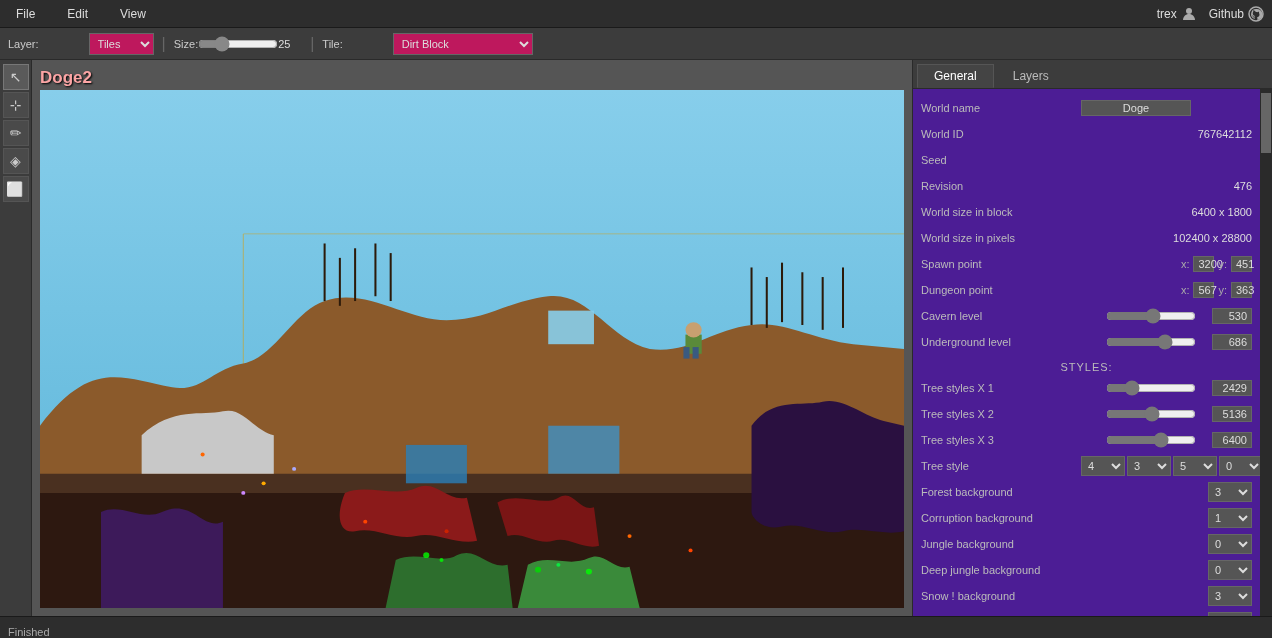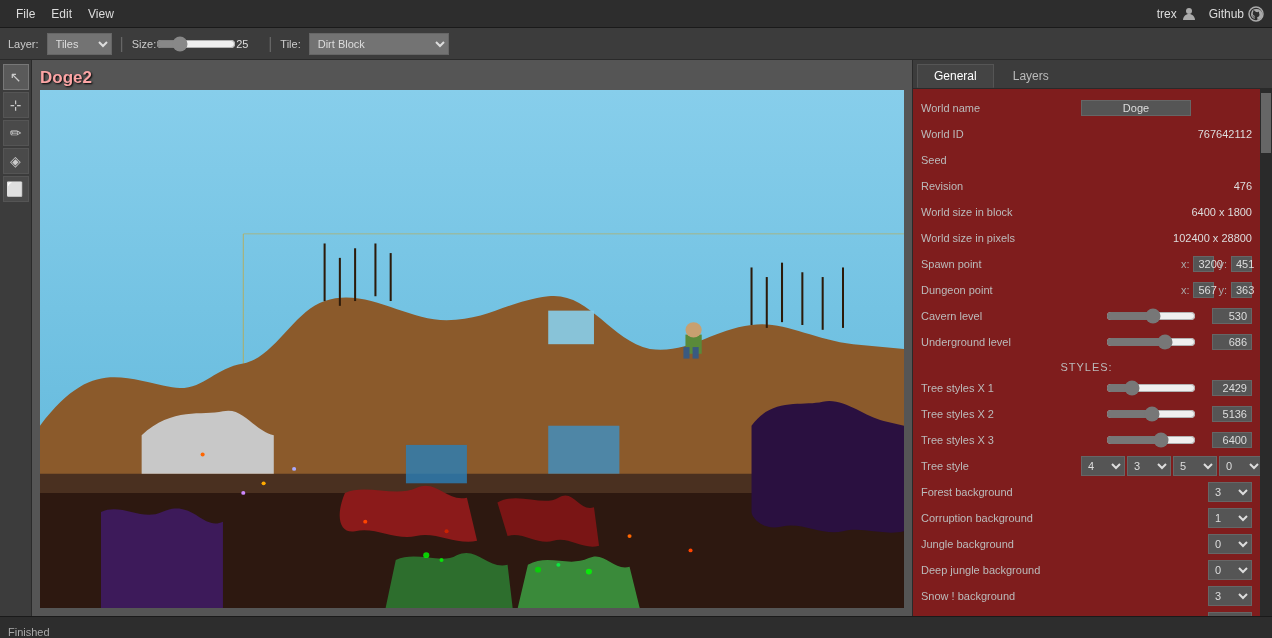--- a/index.html
+++ b/index.html
@@ -20,21 +20,21 @@
       background: #2d2d2d;
       height: 28px;
       display: flex;
       align-items: center;
       padding: 0 8px;
       justify-content: space-between;
       border-bottom: 1px solid #1a1a1a;
     }
     #top-menu .menu-items {
       display: flex;
-      gap: 0;
+      gap: 16px;
     }
     #top-menu .menu-item {
       padding: 2px 8px;
       cursor: pointer;
       color: #ddd;
     }
     #top-menu .user-area {
       display: flex;
       align-items: center;
       gap: 12px;
@@ -54,26 +54,27 @@
       align-items: center;
       padding: 0 8px;
       gap: 8px;
       border-bottom: 1px solid #2a2a2a;
     }
     #toolbar label {
       color: #ccc;
       font-size: 11px;
     }
     #toolbar select {
-      background: #737373;
+      background: #be185d;
       color: #ddd;
       border: 1px solid #666;
       padding: 1px 4px;
       font-size: 11px;
       height: 22px;
+      margin-left: 42px;
     }
     #toolbar .size-slider {
       display: flex;
       align-items: center;
     }
     #toolbar input[type=range] {
       width: 80px;
       height: 16px;
       accent-color: #888;
     }
@@ -157,21 +158,21 @@
       align-items: flex-end;
       padding: 0 8px;
       font-size: 11px;
       color: #aaa;
       border-top: 1px solid #1a1a1a;
     }
 
     
     #right-panel {
       width: 360px;
-      background: #7f1d1d;
+      background: #4c1d95;
       display: flex;
       flex-direction: column;
       border-left: 1px solid #2a2a2a;
     }
 
     
     #panel-tabs {
       display: flex;
       background: #3c3c3c;
       border-bottom: 1px solid #2a2a2a;

